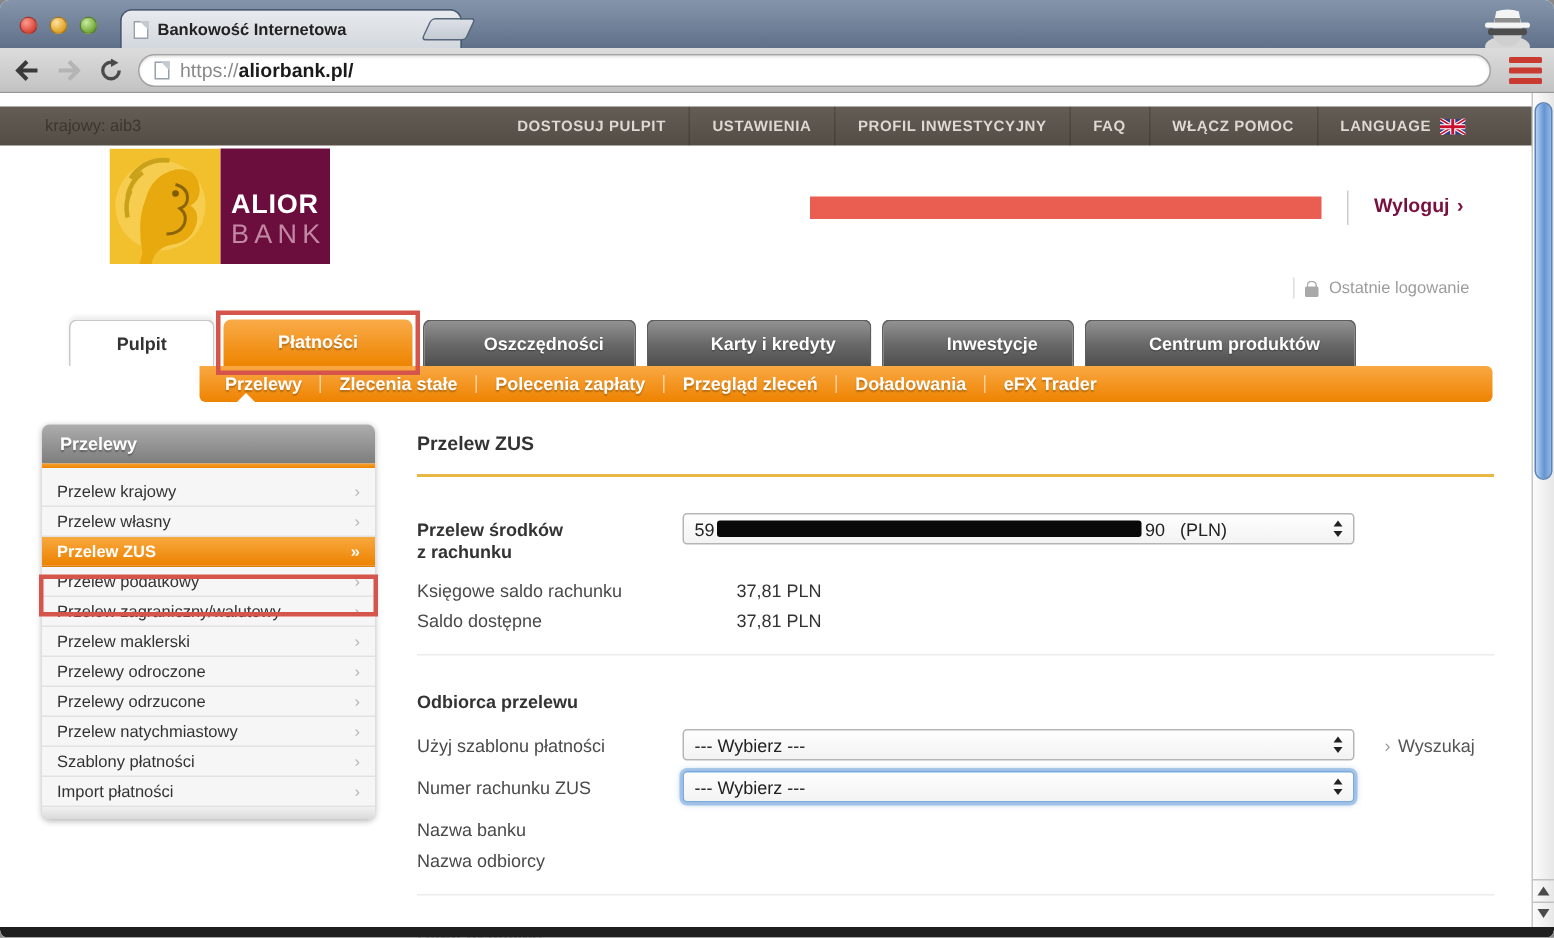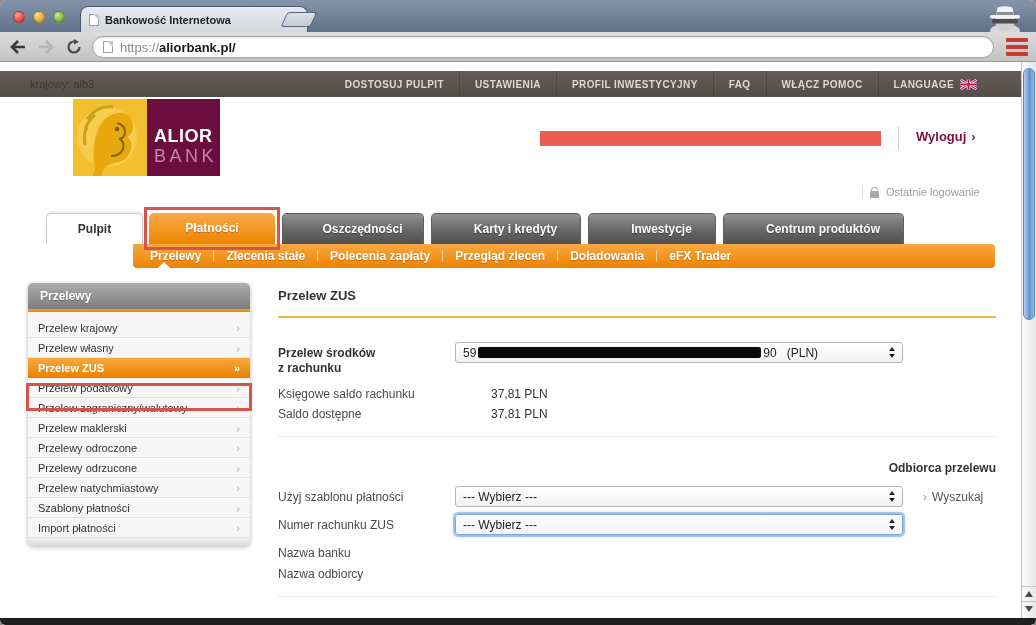--- a/index.html
+++ b/index.html
@@ -134,21 +134,21 @@
   .anno-sb { left:-2px; top:71px; width:226px; height:28px; }
   .sb-footer { height:8px; background:linear-gradient(#f1f1f1,#dadada); border-radius:0 0 5px 5px; }
 
   
   .main { position:absolute; left:278px; top:225px; width:718px; }
   .content-title { font-size:13px; font-weight:bold; color:#333; padding-bottom:13px; border-bottom:2px solid #eab744; }
   .section-sep { border-top:1px solid #ececec; margin:14px 0 0 0; }
   .form-row { display:flex; align-items:flex-start; margin-bottom:7px; }
   .form-label { width:177px; flex:none; font-size:12px; color:#4a4a4a; padding-top:4px; line-height:15px; }
   .form-label.bold, .section-title { font-weight:bold; color:#333; }
-  .section-title { font-size:12px; margin-bottom:11px;text-align:right; }
+  .section-title { font-size:12px; margin-bottom:11px; }
   .value-text { font-size:12px; color:#333; padding-top:4px;margin-left:36px; }
 
   .mac-select {
     width:448px; height:21px; border:1px solid #b5b5b5; border-radius:3px;
     background:linear-gradient(#fefefe,#f3f3f3);
     display:flex; align-items:center; padding:0 7px; font-size:12px; color:#222; cursor:pointer;
   }
   .mac-select.focused { border-color:#7aa9dc; box-shadow:0 0 0 2px rgba(120,168,220,.55), 0 0 5px rgba(100,155,215,.8); }
   .stepper { margin-left:auto; display:flex; flex-direction:column; gap:3px; padding-left:6px; }
   .stepper i { display:block; width:0; height:0; border-left:3.5px solid transparent; border-right:3.5px solid transparent; }

